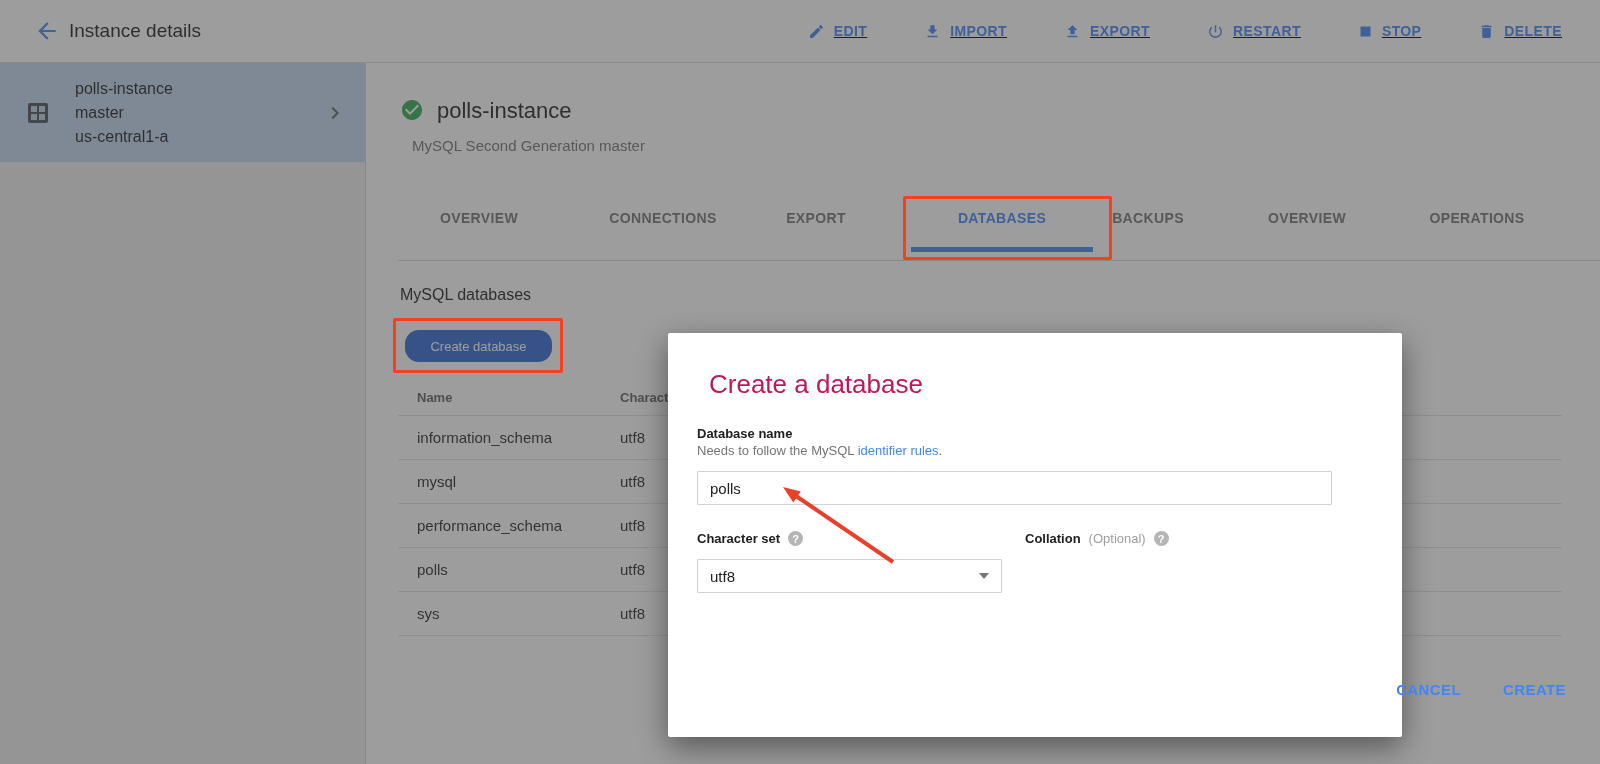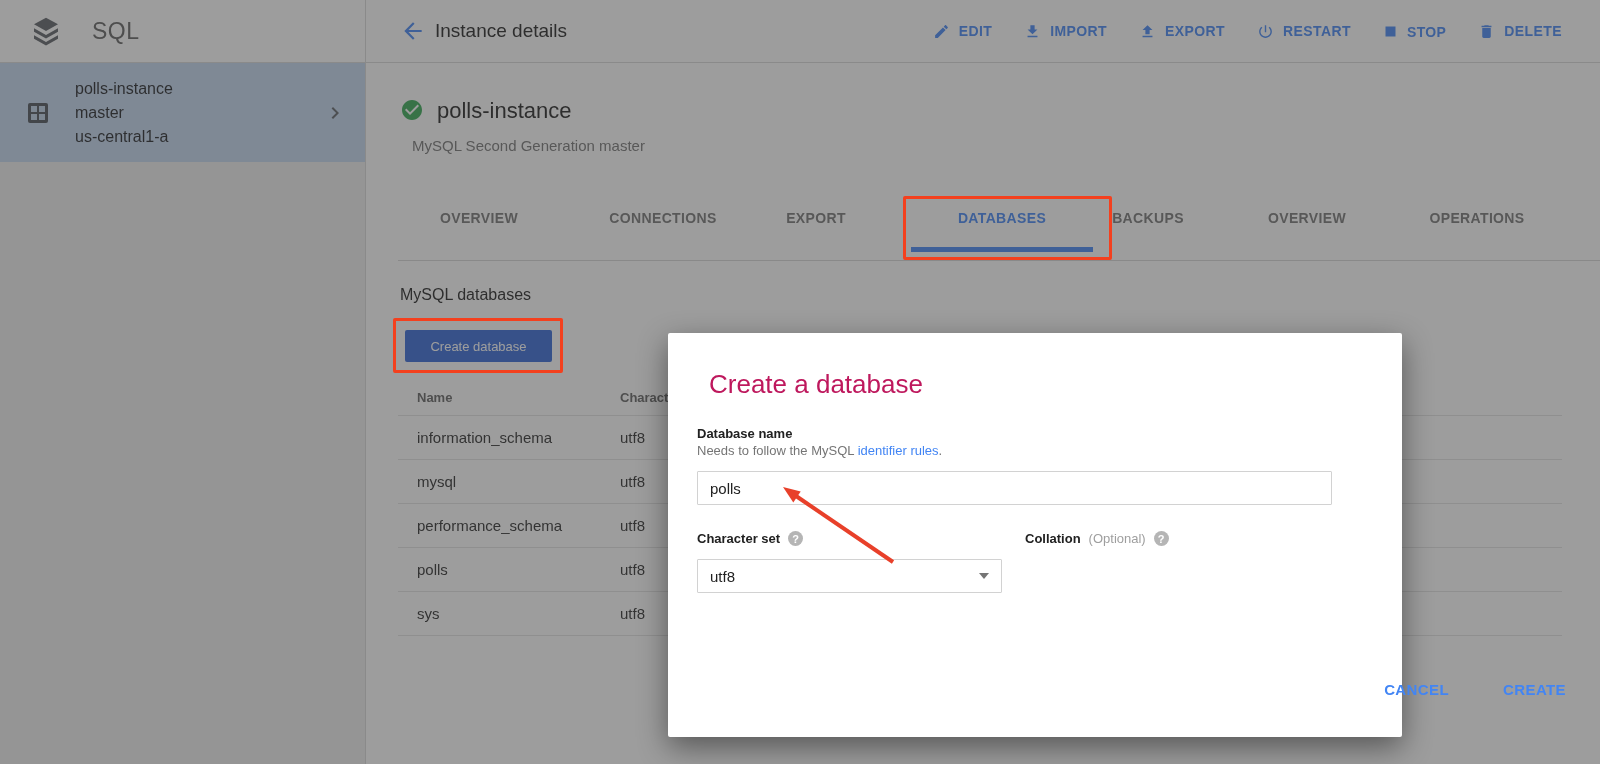--- a/index.html
+++ b/index.html
@@ -7,21 +7,21 @@
          font-family:"Liberation Sans",sans-serif;background:#fff;}
   
   .appbar{position:absolute;top:0;left:0;right:0;height:62px;background:#fff;
           border-bottom:1px solid #d8d8d8;display:flex;z-index:10;}
   .logo-area{width:366px;box-sizing:border-box;display:flex;align-items:center;
              padding-left:30px;border-right:1px solid #d8d8d8;}
   .logo-text{font-size:23px;color:#616161;margin-left:30px;letter-spacing:.5px;}
   .toolbar{flex:1;display:flex;align-items:center;}
   .back-btn{margin-left:34px;width:26px;height:26px;cursor:pointer;display:flex;align-items:center;}
   .page-title{margin-left:9px;font-size:19px;color:#212121;}
-  .tb-actions{display:flex;align-items:flex-end;margin-left:auto;margin-right:38px;gap:32px;}
+  .tb-actions{display:flex;align-items:center;margin-left:auto;margin-right:38px;gap:57px;text-decoration:underline;}
   .tb-action{display:flex;align-items:center;gap:9px;color:#4285f4;font-size:14px;
              font-weight:700;letter-spacing:.4px;cursor:pointer;}
   .tb-action svg{display:block;}
   
   .sidebar{position:absolute;top:63px;left:0;width:366px;bottom:0;background:#efefef;
            border-right:1px solid #d8d8d8;box-sizing:border-box;z-index:10;}
   .instance-item{height:99px;background:#c2d6ee;display:flex;align-items:center;
                  padding:0 18px 0 28px;box-sizing:border-box;cursor:pointer;}
   .grid-icon{width:20px;height:20px;background:#4b5158;border-radius:2px;display:grid;
              grid-template-columns:6px 6px;grid-template-rows:6px 6px;gap:2px;
@@ -35,21 +35,21 @@
   .abs{position:absolute;}
   .inst-name{font-size:22px;color:#212121;}
   .inst-sub{font-size:15px;color:#757575;}
   .tab{position:absolute;top:210px;transform:translateX(-50%);font-size:14px;font-weight:700;
        color:#757575;letter-spacing:.35px;cursor:pointer;white-space:nowrap;}
   .tab.active{color:#4285f4;}
   .tab-underline{position:absolute;left:911px;top:247px;width:182px;height:5px;background:#4285f4;}
   .tabs-divider{position:absolute;left:398px;right:0;top:260px;height:1px;background:#d6d6d6;}
   .section-title{position:absolute;left:400px;top:286px;font-size:16px;color:#212121;}
   .create-btn{position:absolute;left:405px;top:330px;width:147px;height:32px;background:#3367d6;
-              color:#fff;font-size:13px;border:none;border-radius:2px;cursor:pointer;
+              color:#fff;font-size:13px;border:none;border-radius:14px;cursor:pointer;
               font-family:"Liberation Sans",sans-serif;}
   .db-table{position:absolute;left:398px;top:380px;width:1164px;}
   .t-row{display:flex;align-items:center;height:44px;border-bottom:1px solid #e3e3e3;
          padding-left:19px;box-sizing:border-box;font-size:15px;color:#2b2b2b;}
   .t-head{height:36px;font-size:13px;font-weight:700;color:#616161;}
   .t-col1{width:203px;flex:none;}
   .t-col2{flex:1;}
   
   .scrim{position:absolute;inset:0;background:rgba(60,60,60,0.5);z-index:30;}
   .modal{position:absolute;left:668px;top:333px;width:734px;height:404px;background:#fff;
@@ -65,43 +65,33 @@
   .opt{font-weight:400;color:#9e9e9e;font-size:13px;}
   .help-icon{width:15px;height:15px;border-radius:50%;background:#b5b5b5;color:#fff;
              font-size:11px;font-weight:700;display:flex;align-items:center;
              justify-content:center;cursor:pointer;}
   .m-select{position:absolute;height:34px;box-sizing:border-box;border:1px solid #d2d2d2;
             border-radius:1px;display:flex;align-items:center;padding:0 12px;font-size:15px;
             color:#212121;cursor:pointer;}
   .m-select .caret{margin-left:auto;width:0;height:0;border-left:5px solid transparent;
                    border-right:5px solid transparent;border-top:6px solid #757575;}
   .m-select.placeholder{color:#757575;}
-  .m-actions{position:absolute;right:30px;top:679px;display:flex;gap:46px;z-index:41;margin-left:20px;}
+  .m-actions{position:absolute;right:30px;top:679px;display:flex;gap:34px;z-index:41;margin-left:20px;}
   .dlg-btn{font-size:15px;font-weight:700;color:#4285f4;letter-spacing:.4px;cursor:pointer;
            background:none;border:none;font-family:"Liberation Sans",sans-serif;padding:2px 4px;}
   
   .anno{z-index:60;}
   .anno-box{position:absolute;border:3px solid #f4401e;border-radius:2px;box-sizing:border-box;}
 </style>
 </head>
 <body>
 
 <div class="stage">
 
   <div class="appbar">
-    <div class="logo-area">
-      <svg width="32" height="32" viewBox="0 0 24 24">
-        <g fill="#5c6066">
-          <path d="M12 2 L21 7 12 12 3 7 Z"></path>
-          <path d="M3 10 L12 15 21 10 21 12.6 12 17.6 3 12.6 Z"></path>
-          <path d="M3 15.2 L12 20.2 21 15.2 21 17.8 12 22.8 3 17.8 Z"></path>
-        </g>
-      </svg>
-      <span class="logo-text">SQL</span>
-    </div>
     <div class="toolbar">
       <span class="back-btn">
         <svg width="26" height="26" viewBox="0 0 24 24">
           <path fill="#4285f4" d="M20 11H7.83l5.59-5.59L12 4l-8 8 8 8 1.41-1.41L7.83 13H20v-2z"></path>
         </svg>
       </span>
       <span class="page-title">Instance details</span>
       <div class="tb-actions">
         <div class="tb-action">
           <svg width="17" height="17" viewBox="0 0 24 24">

